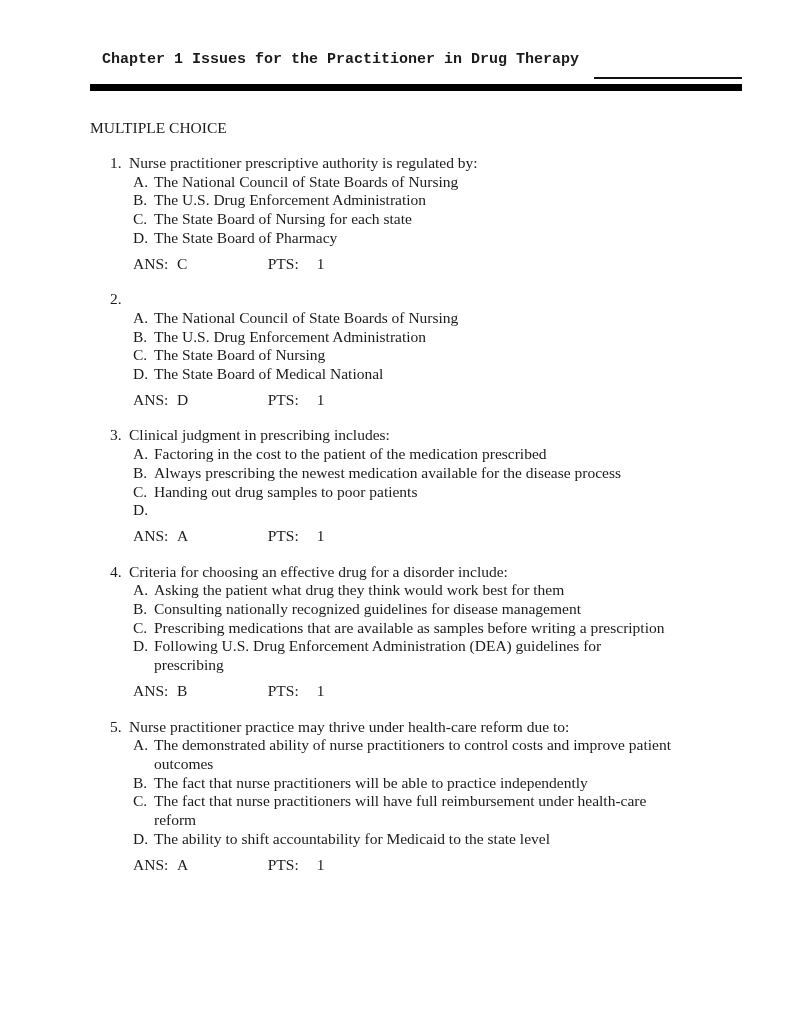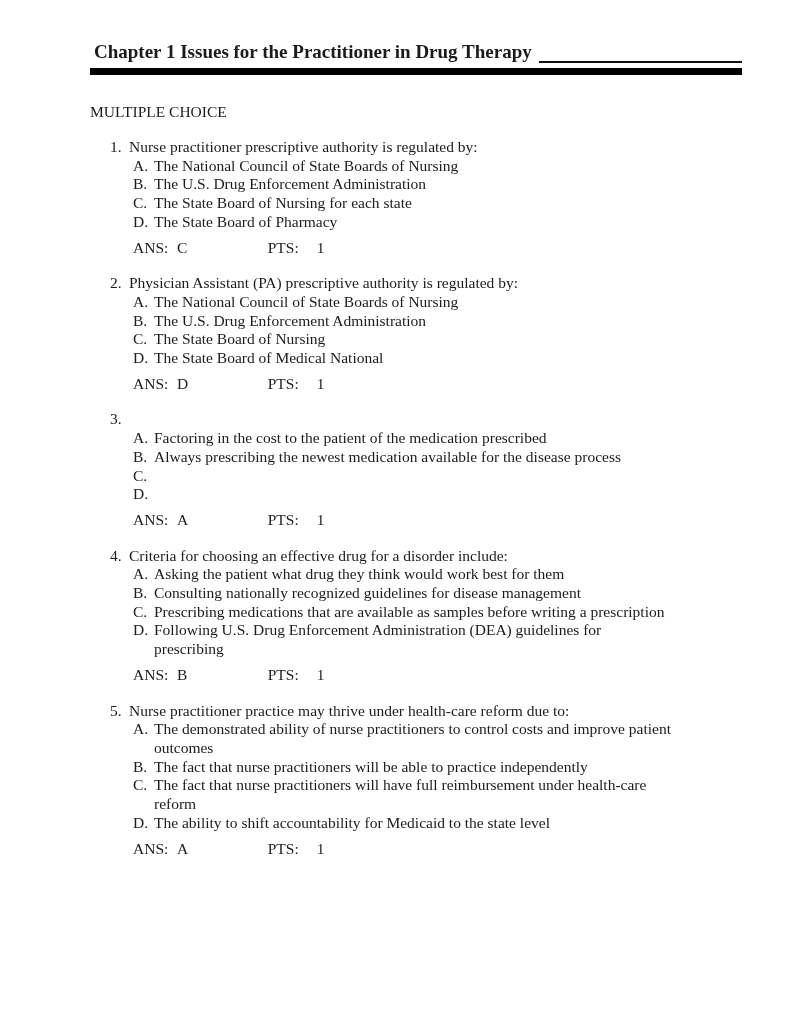--- a/index.html
+++ b/index.html
@@ -20,25 +20,26 @@
     height: 1033px;
     padding: 38px 63px 0 90px;
     background: #ffffff;
   }
   
   .title-row {
     display: flex;
     align-items: flex-end;
   }
   .chapter-title {
-    margin: 4px;
-    font-size: 19px;
+    margin: 12px;
+    font-size: 15px;
     line-height: 20px;
     font-weight: bold;
     white-space: nowrap;
+    font-family: Liberation Mono, monospace;
   }
   .title-rule {
     flex: 1;
     border-bottom: 2px solid #111111;
     margin-left: 3px;
     margin-bottom: 3px;
   }
   .thick-bar {
     height: 7px;
     background: #000000;
@@ -141,21 +142,20 @@
       <span class="ans-label">ANS:</span>
       <span class="ans-value">C</span>
       <span class="pts-label">PTS:</span>
       <span class="pts-value">1</span>
     </div>
   </section>
 
   <section class="question">
     <div class="q-line">
       <span class="q-num">2.</span>
-      <span class="q-text">Physician Assistant (PA) prescriptive authority is regulated by:</span>
     </div>
     <div>
   <div class="option">
     <span class="opt-letter">A.</span>
     <span class="opt-text">The National Council of State Boards of Nursing</span>
   </div>
 
   <div class="option">
     <span class="opt-letter">B.</span>
     <span class="opt-text">The U.S. Drug Enforcement Administration</span>
@@ -175,34 +175,36 @@
       <span class="ans-label">ANS:</span>
       <span class="ans-value">D</span>
       <span class="pts-label">PTS:</span>
       <span class="pts-value">1</span>
     </div>
   </section>
 
   <section class="question">
     <div class="q-line">
       <span class="q-num">3.</span>
+      <span class="q-text">Clinical judgment in prescribing includes:</span>
     </div>
     <div>
   <div class="option">
     <span class="opt-letter">A.</span>
     <span class="opt-text">Factoring in the cost to the patient of the medication prescribed</span>
   </div>
 
   <div class="option">
     <span class="opt-letter">B.</span>
     <span class="opt-text">Always prescribing the newest medication available for the disease process</span>
   </div>
 
   <div class="option">
     <span class="opt-letter">C.</span>
+    <span class="opt-text">Handing out drug samples to poor patients</span>
   </div>
 
   <div class="option">
     <span class="opt-letter">D.</span>
   </div>
 </div>
     <div class="ans-line">
       <span class="ans-label">ANS:</span>
       <span class="ans-value">A</span>
       <span class="pts-label">PTS:</span>

